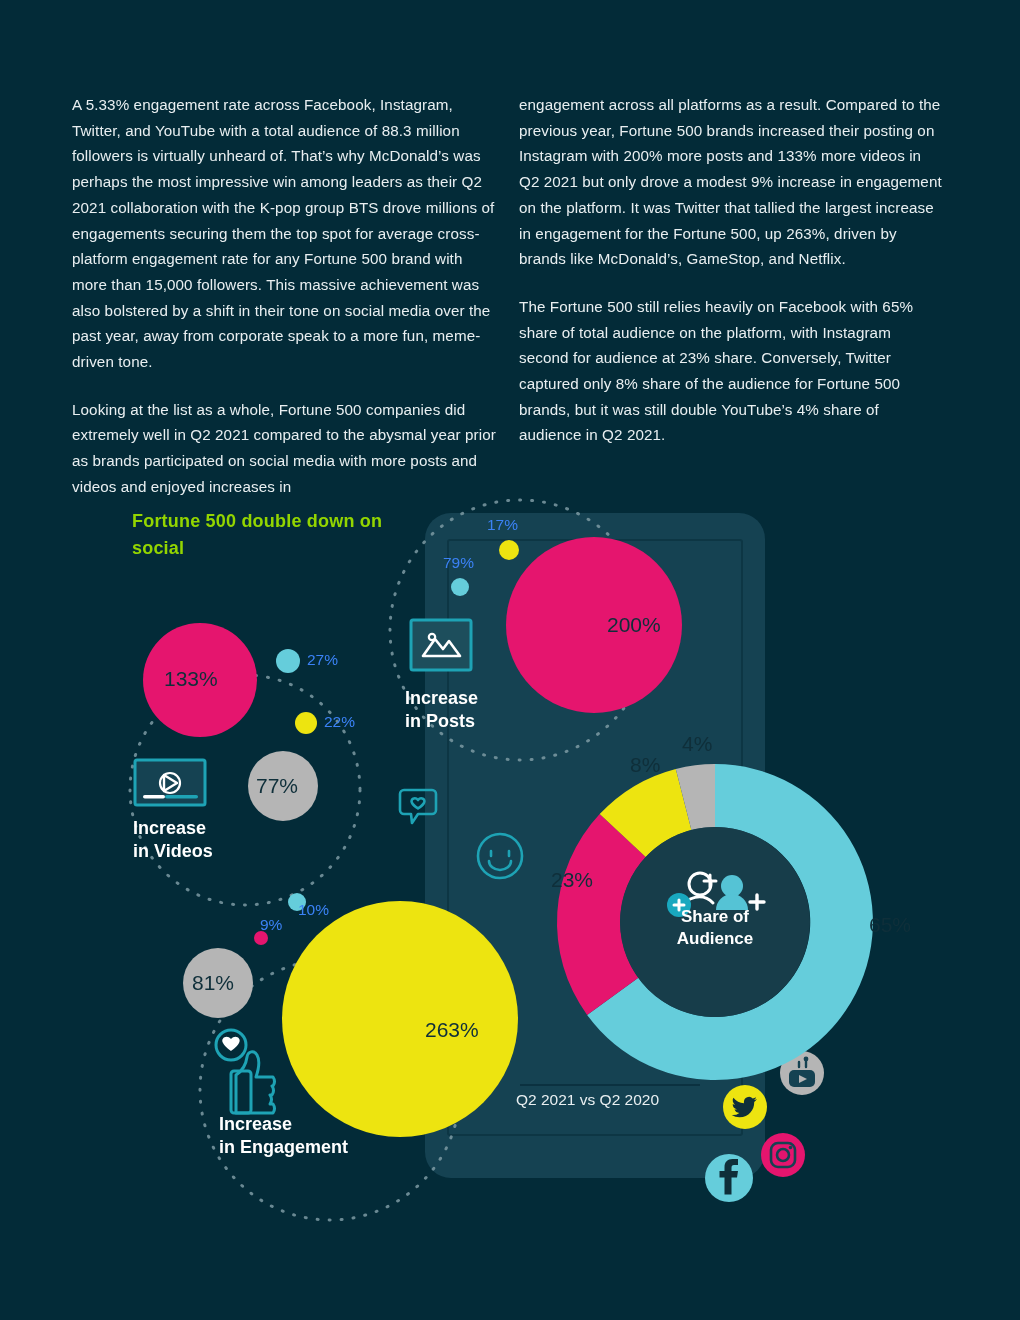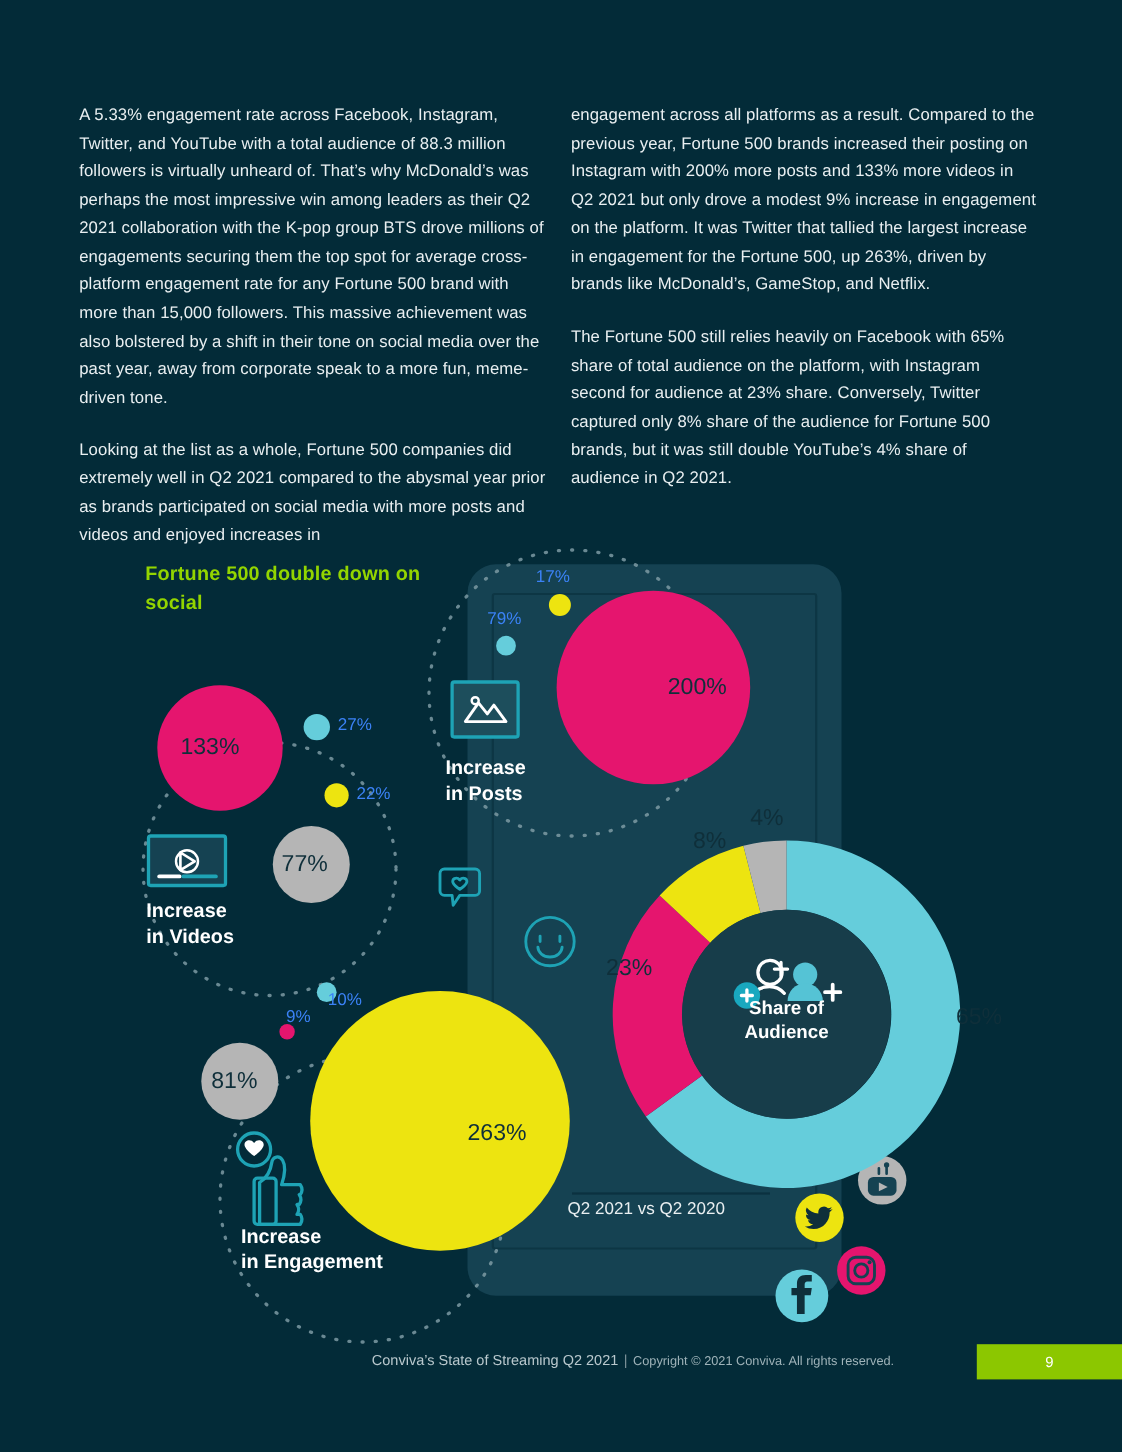--- a/index.html
+++ b/index.html
@@ -242,20 +242,14 @@
     <div class="donut-lbl" style="left:630px;top:263px;">8%</div>
     <div class="donut-lbl" style="left:682px;top:242px;">4%</div>
     <div class="donut-center" style="left:635px;top:416px;">
       <span>Share of</span><br>
       <span>Audience</span>
     </div>
 
     <div class="vs-label" style="left:516px;top:601px;">Q2 2021 vs Q2 2020</div>
   </div>
 
-  <div class="footer">
-    <div class="f-main">
-      <span>Conviva’s State of Streaming Q2 2021</span><span class="f-sep">|</span><span class="f-copy">Copyright © 2021 Conviva. All rights reserved.</span>
-    </div>
-    <div class="pagebadge">9</div>
-  </div>
 
 </div>
 
 </body></html>

